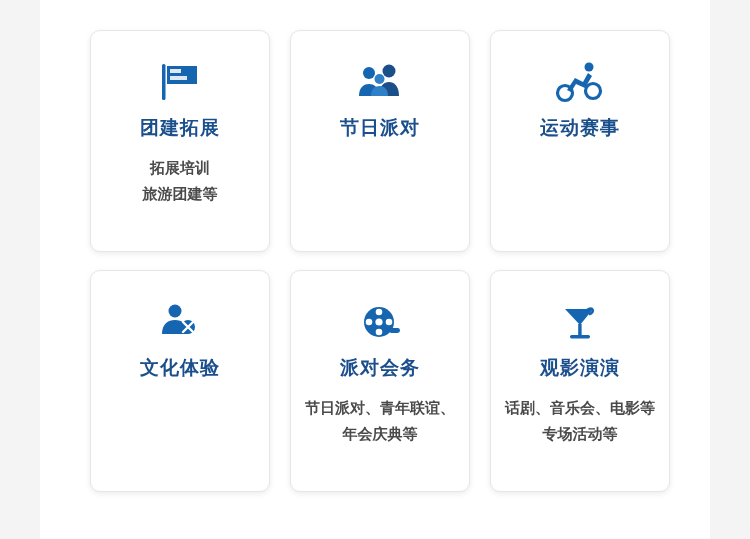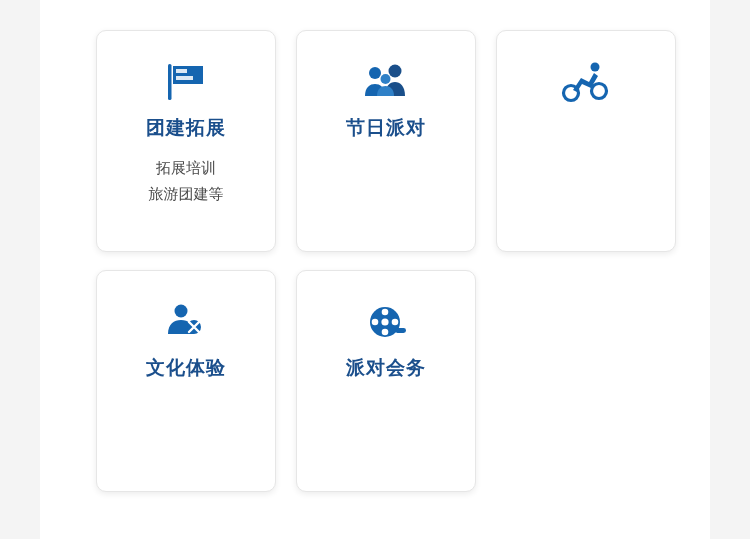--- a/index.html
+++ b/index.html
@@ -23,21 +23,21 @@
   .inner {
     position: absolute;
     left: 40px;
     top: 0;
     width: 670px;
     height: 539px;
     background: #ffffff;
   }
   .grid {
     position: absolute;
-    left: 56px;
+    left: 50px;
     top: 30px;
     width: 580px;
     display: flex;
     flex-wrap: wrap;
     gap: 18px 20px;
   }
   .card {
     width: 180px;
     height: 222px;
     background: #ffffff;
@@ -64,20 +64,21 @@
     letter-spacing: 1px;
   }
   .card-desc {
     margin-top: 14px;
     width: 152px;
     font-size: 15px;
     line-height: 26px;
     color: #4a4a4a;
     text-align: center;
     word-break: break-all;
+    font-weight: bold;
   }
   svg { display: block; }
 </style>
 </head>
 <body>
 
 <div id="page">
   <div class="inner">
     <div class="grid">
 
@@ -111,20 +112,21 @@
 
       <div class="card">
         <div class="icon-wrap">
           <svg width="50" height="44" viewBox="0 0 50 44">
             <circle cx="34" cy="7" r="4.5" fill="#1565b0"></circle>
             <path d="M12 30 L20 18 L28 22 L33 13 L37 16 L30 28 L21 24 L16 32 Z" fill="#1565b0"></path>
             <circle cx="10" cy="33" r="7.5" fill="none" stroke="#1565b0" stroke-width="3.2"></circle>
             <circle cx="38" cy="31" r="7.5" fill="none" stroke="#1565b0" stroke-width="3.2"></circle>
           </svg>
         </div>
+        <div class="card-title">运动赛事</div>
       </div>
 
       <div class="card">
         <div class="icon-wrap">
           <svg width="46" height="44" viewBox="0 0 46 44">
             <circle cx="18" cy="11" r="6.5" fill="#1565b0"></circle>
             <path d="M5 34 C5 24 11 20 18 20 C25 20 31 24 31 34 Z" fill="#1565b0"></path>
             <circle cx="31" cy="27" r="7" fill="#1565b0"></circle>
             <path d="M26 22 L36 32 M36 22 L26 32" stroke="#ffffff" stroke-width="2.4" stroke-linecap="round"></path>
           </svg>
@@ -138,18 +140,31 @@
             <circle cx="22" cy="22" r="15" fill="#1565b0"></circle>
             <circle cx="22" cy="22" r="3.6" fill="#ffffff"></circle>
             <circle cx="22" cy="12" r="3.3" fill="#ffffff"></circle>
             <circle cx="22" cy="32" r="3.3" fill="#ffffff"></circle>
             <circle cx="12" cy="22" r="3.3" fill="#ffffff"></circle>
             <circle cx="32" cy="22" r="3.3" fill="#ffffff"></circle>
             <rect x="32" y="28" width="11" height="5" rx="2.4" fill="#1565b0"></rect>
           </svg>
         </div>
         <div class="card-title">派对会务</div>
+        <div class="card-desc">节日派对、青年联谊、年会庆典等</div>
       </div>
 
+      <div class="card">
+        <div class="icon-wrap">
+          <svg width="46" height="44" viewBox="0 0 46 44">
+            <path d="M8 9 H36 L23 25 Z" fill="#1565b0"></path>
+            <rect x="21.2" y="24" width="3.4" height="12" fill="#1565b0"></rect>
+            <rect x="13" y="35" width="20" height="3.4" rx="1.6" fill="#1565b0"></rect>
+            <path d="M30 10 C36 6 38 12 33 14" fill="none" stroke="#1565b0" stroke-width="2.6" stroke-linecap="round"></path>
+          </svg>
+        </div>
+        <div class="card-title">观影演演</div>
+        <div class="card-desc">话剧、音乐会、电影等专场活动等</div>
+      </div>
 
     </div>
   </div>
 </div>
 
 </body></html>

